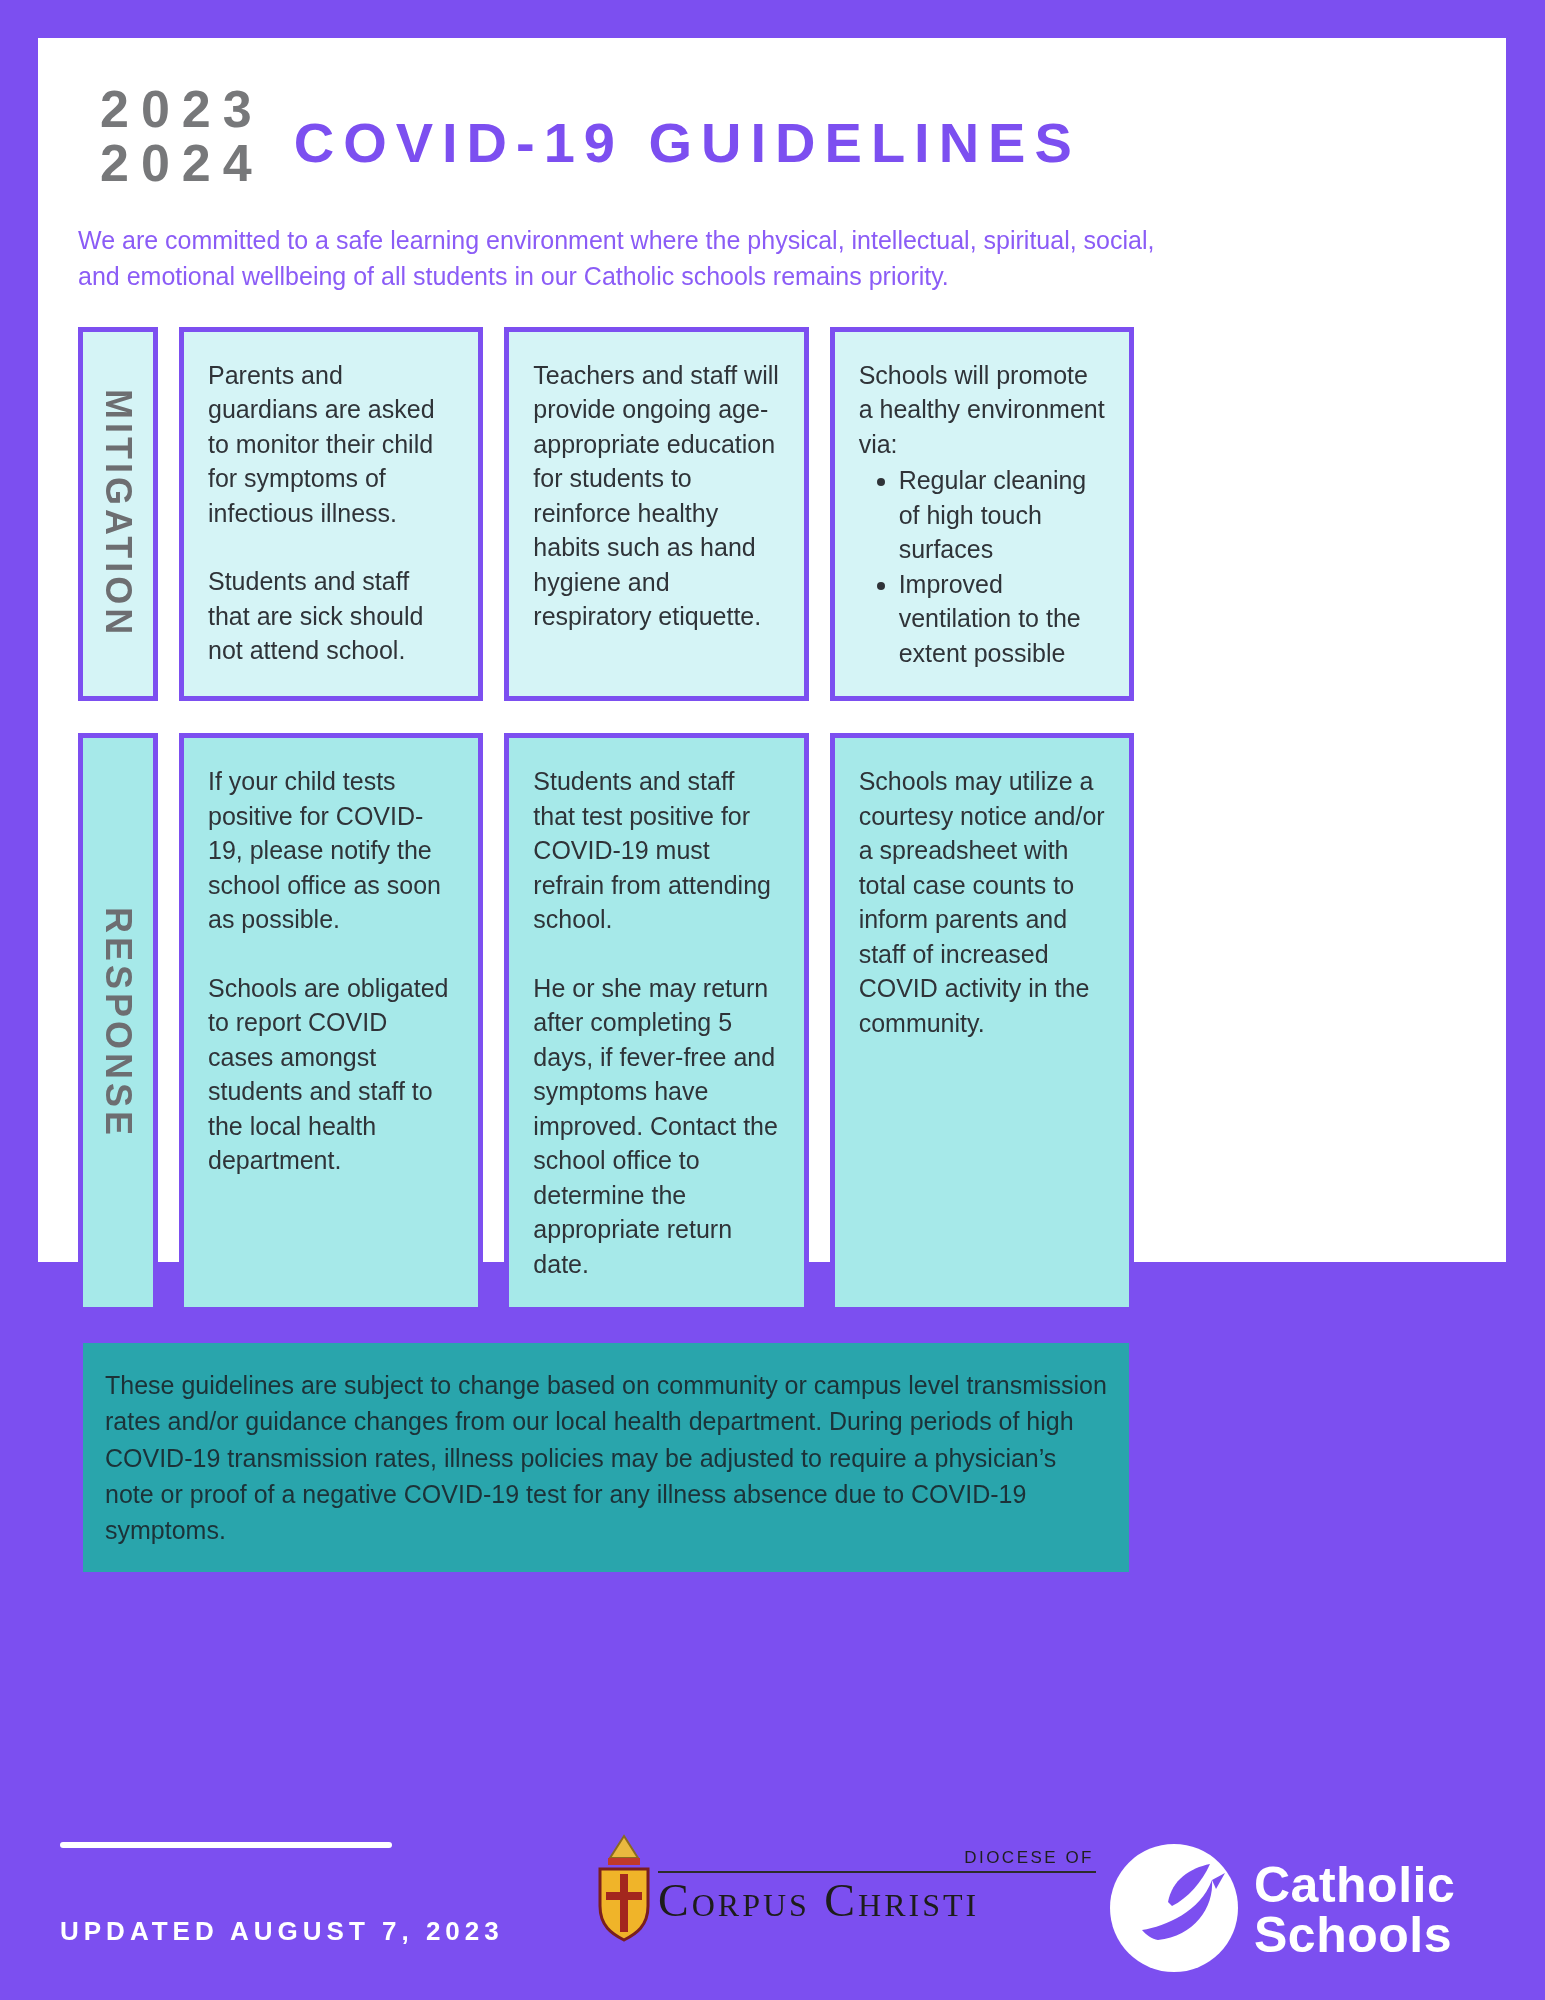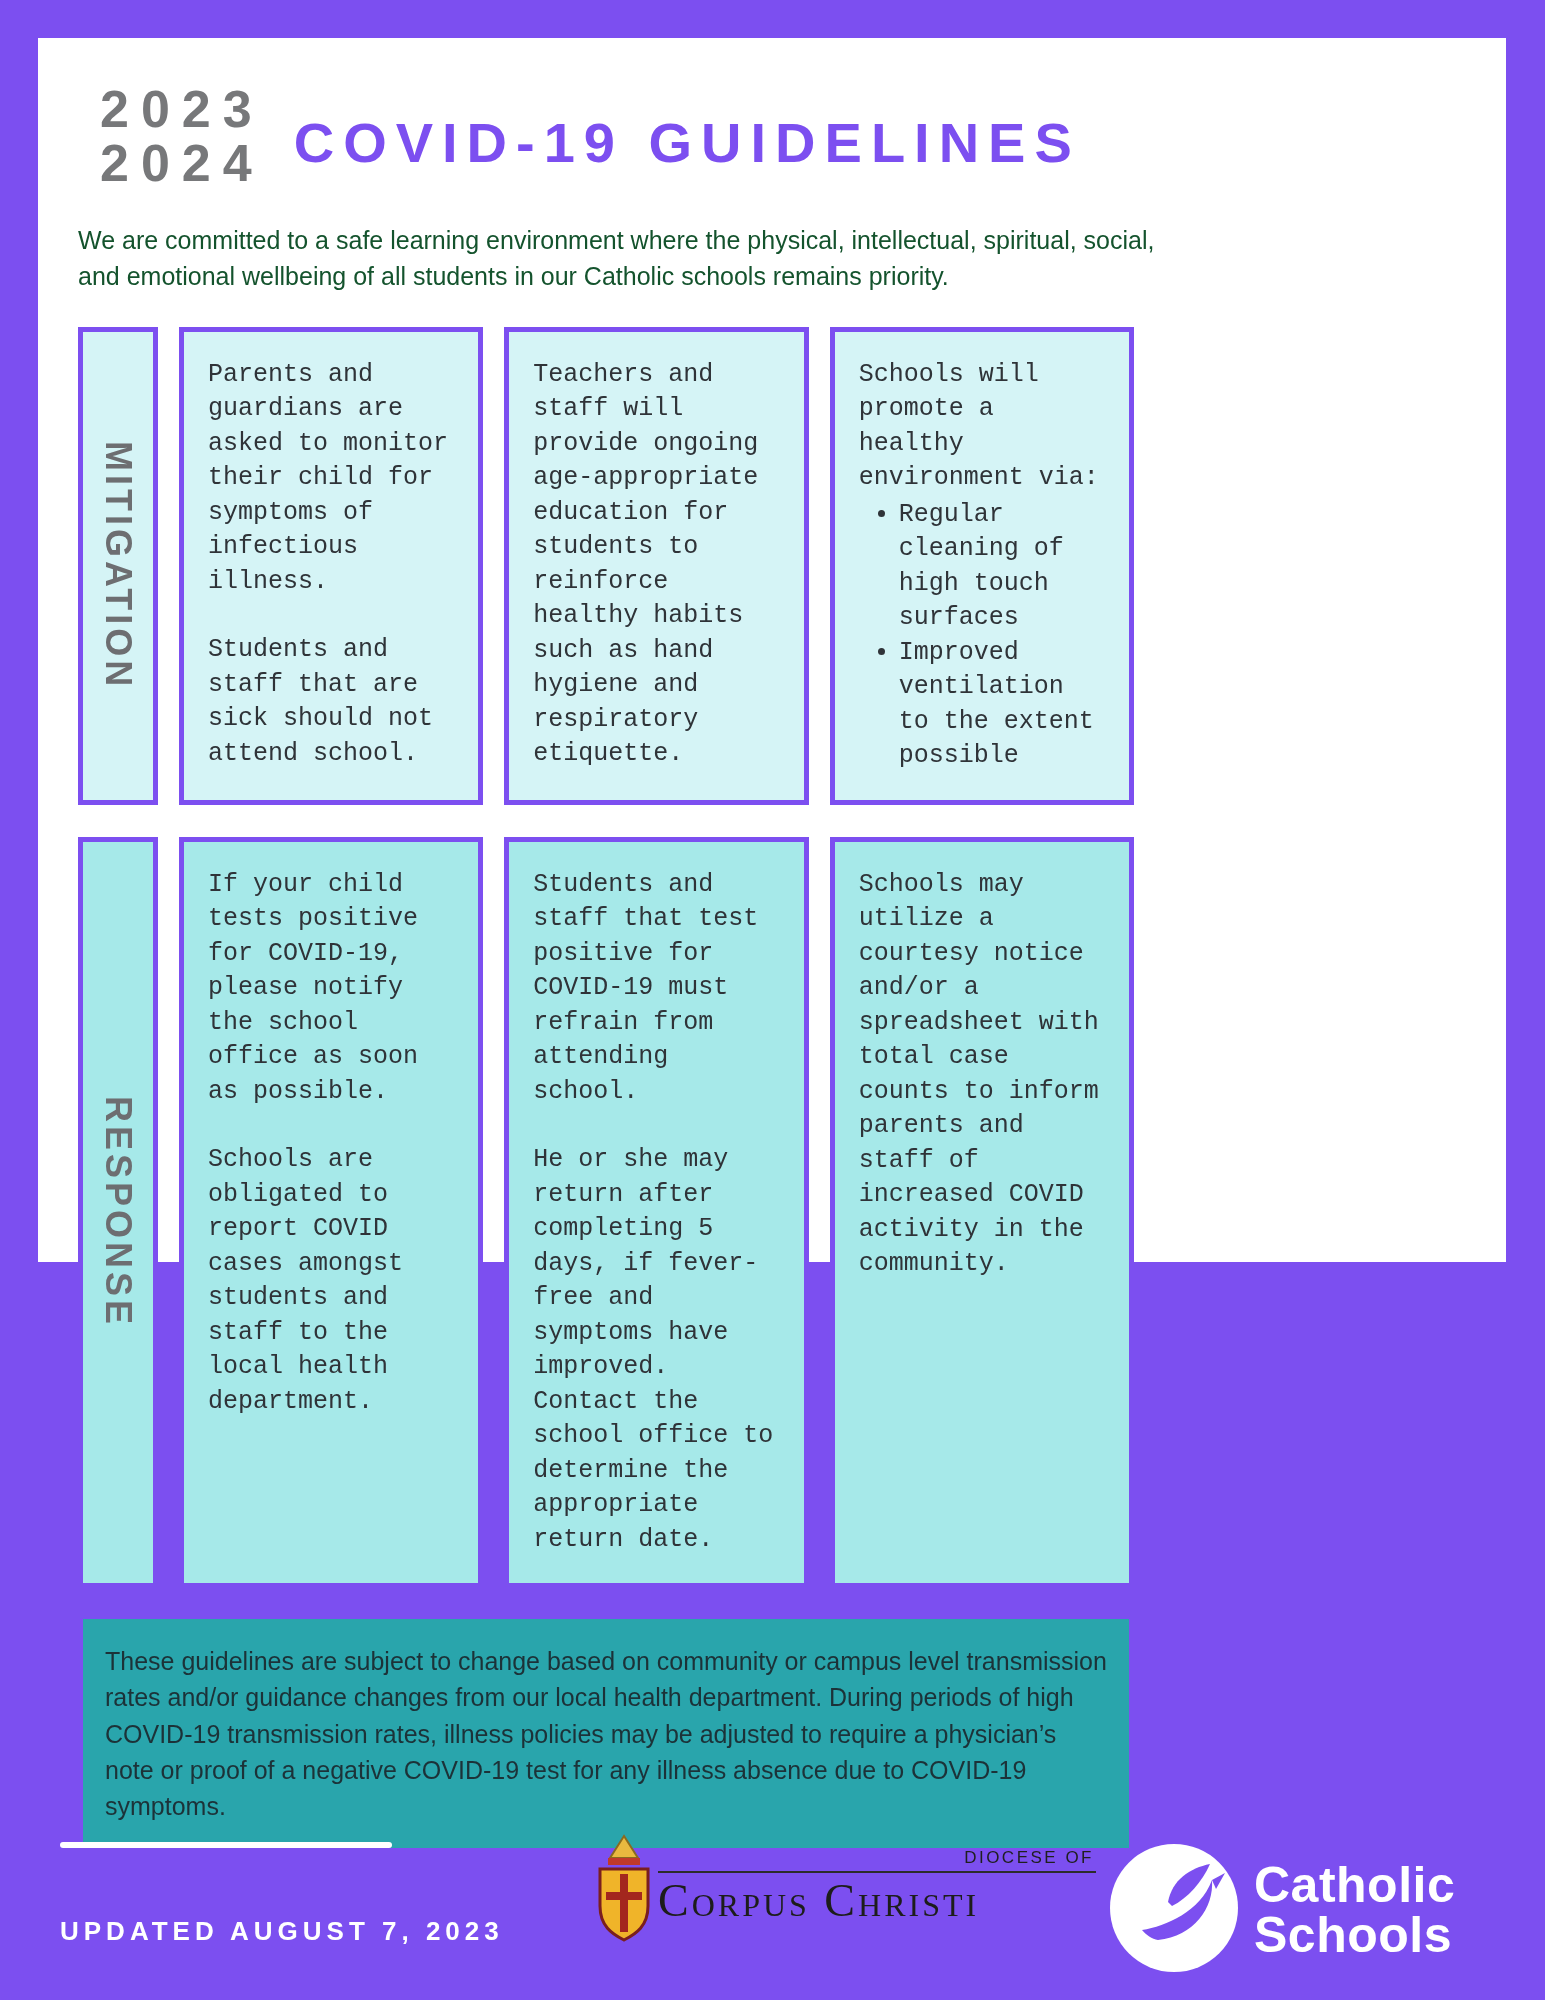--- a/index.html
+++ b/index.html
@@ -29,21 +29,21 @@
     letter-spacing: 12px; line-height: 1.04; white-space: pre;
   }
   .title {
     margin: 14px 0 0 0;
     font-size: 56px; font-weight: 800; color: #7c4ff0;
     letter-spacing: 9px; line-height: 1;
   }
   .intro {
     margin: 32px 0 0 0;
     width: 1080px;
-    font-size: 25px; line-height: 1.45; color: #14532d;
+    font-size: 25px; line-height: 1.45; color: #8b5cf6;
   }
   
   .row {
     display: flex; gap: 21px;
     width: 1056px;
     margin-top: 32px;
     align-items: stretch;
   }
   .vlabel-box {
     flex: 0 0 80px;
@@ -52,21 +52,21 @@
   }
   .vlabel {
     writing-mode: vertical-rl;
     font-size: 36px; font-weight: 700;
     color: #6d6e71; letter-spacing: 4px;
   }
   .box {
     flex: 1 1 0;
     border: 5px solid #7c4ff0;
     padding: 26px 24px;
-    font-size: 25px; line-height: 1.38; color: #2f3338; font-family: Liberation Mono, monospace;
+    font-size: 25px; line-height: 1.38; color: #2f3338;
   }
   .fill-light { background: #d5f4f6; }
   .fill-medium { background: #a6e9e9; }
   .box p { margin: 0; }
   .box p + p { margin-top: 34px; }
   .box ul { margin: 2px 0 0 0; padding-left: 40px; list-style: disc; }
   .box li { margin: 0; }
   .row-1 .box, .row-1 .vlabel-box { min-height: 348px; }
   .row-2 .box, .row-2 .vlabel-box { min-height: 514px; }
   

